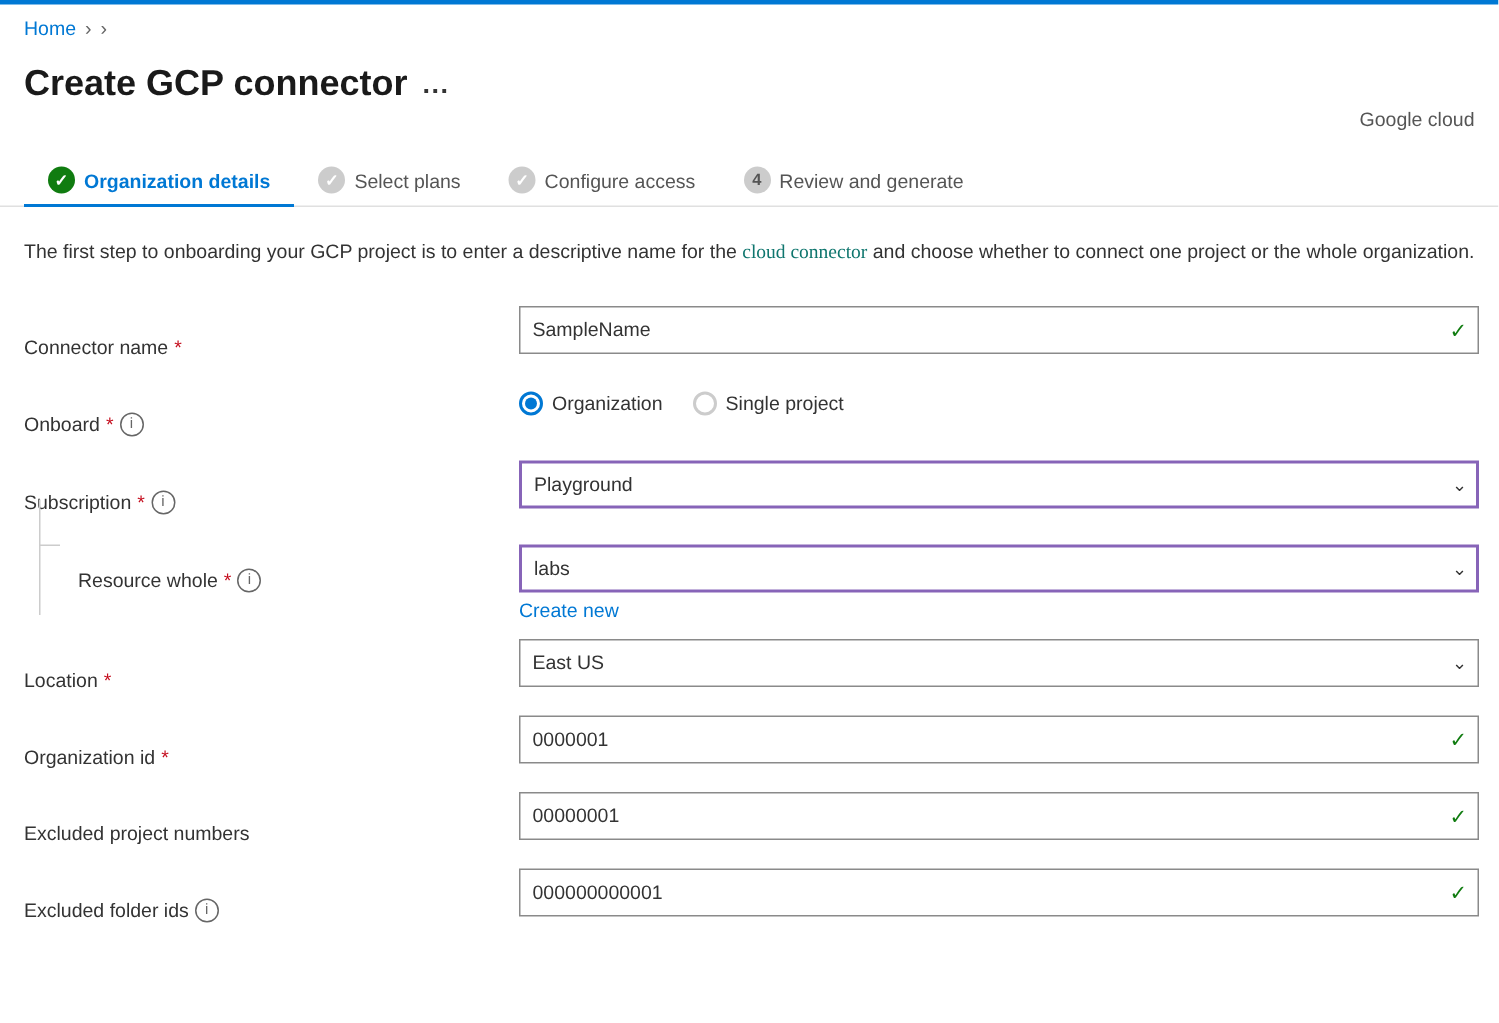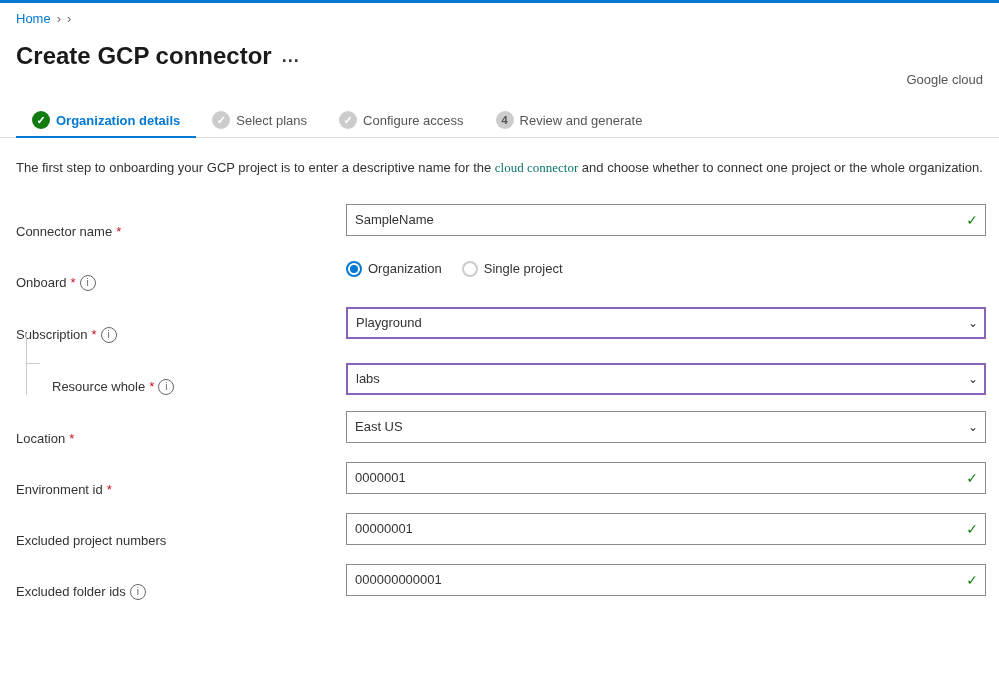--- a/index.html
+++ b/index.html
@@ -378,40 +378,41 @@
         <span class="info-icon">i</span>
       </label>
     </div>
     <div class="form-field-cell sub-group-field">
       <div class="select-wrapper">
         <select class="select-field focused">
           <option>labs</option>
         </select>
         <span class="chevron-icon">⌄</span>
       </div>
+      <a class="create-new-link">Create new</a>
     </div>
 
     <div class="form-label-cell">
       <label class="form-label">
         <span>Location</span>
         <span class="required">*</span>
       </label>
     </div>
     <div class="form-field-cell">
       <div class="select-wrapper">
         <select class="select-field">
           <option>East US</option>
         </select>
         <span class="chevron-icon">⌄</span>
       </div>
     </div>
 
     <div class="form-label-cell">
       <label class="form-label">
-        <span>Environment id</span>
+        <span>Organization id</span>
         <span class="required">*</span>
       </label>
     </div>
     <div class="form-field-cell">
       <div class="input-wrapper">
         <input type="text" class="text-input valid" value="0000001" style="">
         <span class="input-check">✓</span>
       </div>
     </div>
 

